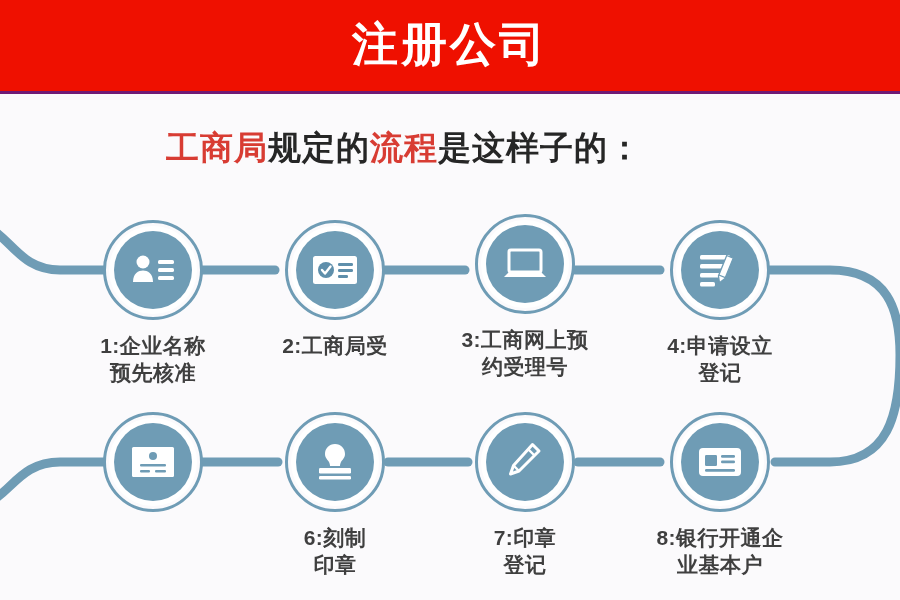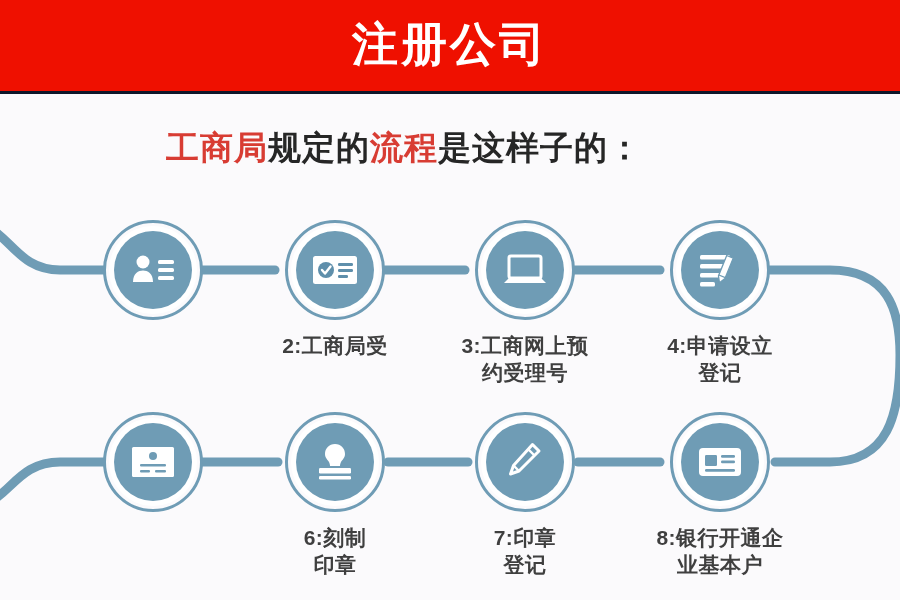--- a/index.html
+++ b/index.html
@@ -14,21 +14,21 @@
     background:#fbfafc;
     position:relative;
   }
 
   
   #header-banner {
     position:absolute;
     left:0; top:0;
     width:900px; height:94px;
     background:#ef1000;
-    border-bottom:3px solid #0f172a;
+    border-bottom:3px solid #701a75;
     display:flex;
     align-items:center;
     justify-content:center;
   }
   #header-title {
     color:#ffffff;
     font-size:46px;
     font-weight:bold;
     letter-spacing:3px;
     line-height:1;
@@ -143,20 +143,24 @@
       <div class="disc">
         <svg width="46" height="36" viewBox="0 0 46 36">
           <circle cx="13" cy="10" r="6.5" fill="#ffffff"></circle>
           <path d="M 3 30 C 3 21 8.5 18.5 13 18.5 C 17.5 18.5 23 21 23 30 Z" fill="#ffffff"></path>
           <rect x="28" y="8" width="16" height="4" rx="1.6" fill="#ffffff"></rect>
           <rect x="28" y="16" width="16" height="4" rx="1.6" fill="#ffffff"></rect>
           <rect x="28" y="24" width="16" height="4" rx="1.6" fill="#ffffff"></rect>
         </svg>
       </div>
     </div>
+    <div class="step-label">
+      <div>1:企业名称</div>
+      <div>预先核准</div>
+    </div>
   </div>
 
   <div class="step-node" style="left:260px; top:30px;">
     <div class="step-circle-wrap">
       <div class="ring-outer"></div>
       <div class="ring-gap"></div>
       <div class="disc">
         <svg width="48" height="36" viewBox="0 0 48 36">
           <rect x="2" y="4" width="44" height="28" rx="2.5" fill="#ffffff"></rect>
           <circle cx="15" cy="18" r="8" fill="#5f8fab"></circle>
@@ -165,21 +169,21 @@
           <rect x="27" y="17" width="15" height="3" rx="1.2" fill="#5f8fab"></rect>
           <rect x="27" y="23" width="10" height="3" rx="1.2" fill="#5f8fab"></rect>
         </svg>
       </div>
     </div>
     <div class="step-label">
       <div>2:工商局受</div>
     </div>
   </div>
 
-  <div class="step-node" style="left:450px; top:30px;">
+  <div class="step-node" style="left:450px; top:24px;">
     <div class="step-circle-wrap">
       <div class="ring-outer"></div>
       <div class="ring-gap"></div>
       <div class="disc">
         <svg width="48" height="38" viewBox="0 0 48 38">
           <rect x="8" y="5" width="32" height="22" rx="2" fill="none" stroke="#ffffff" stroke-width="3"></rect>
           <path d="M 3 32 L 45 32 L 40 27 L 8 27 Z" fill="#ffffff"></path>
         </svg>
       </div>
     </div>

